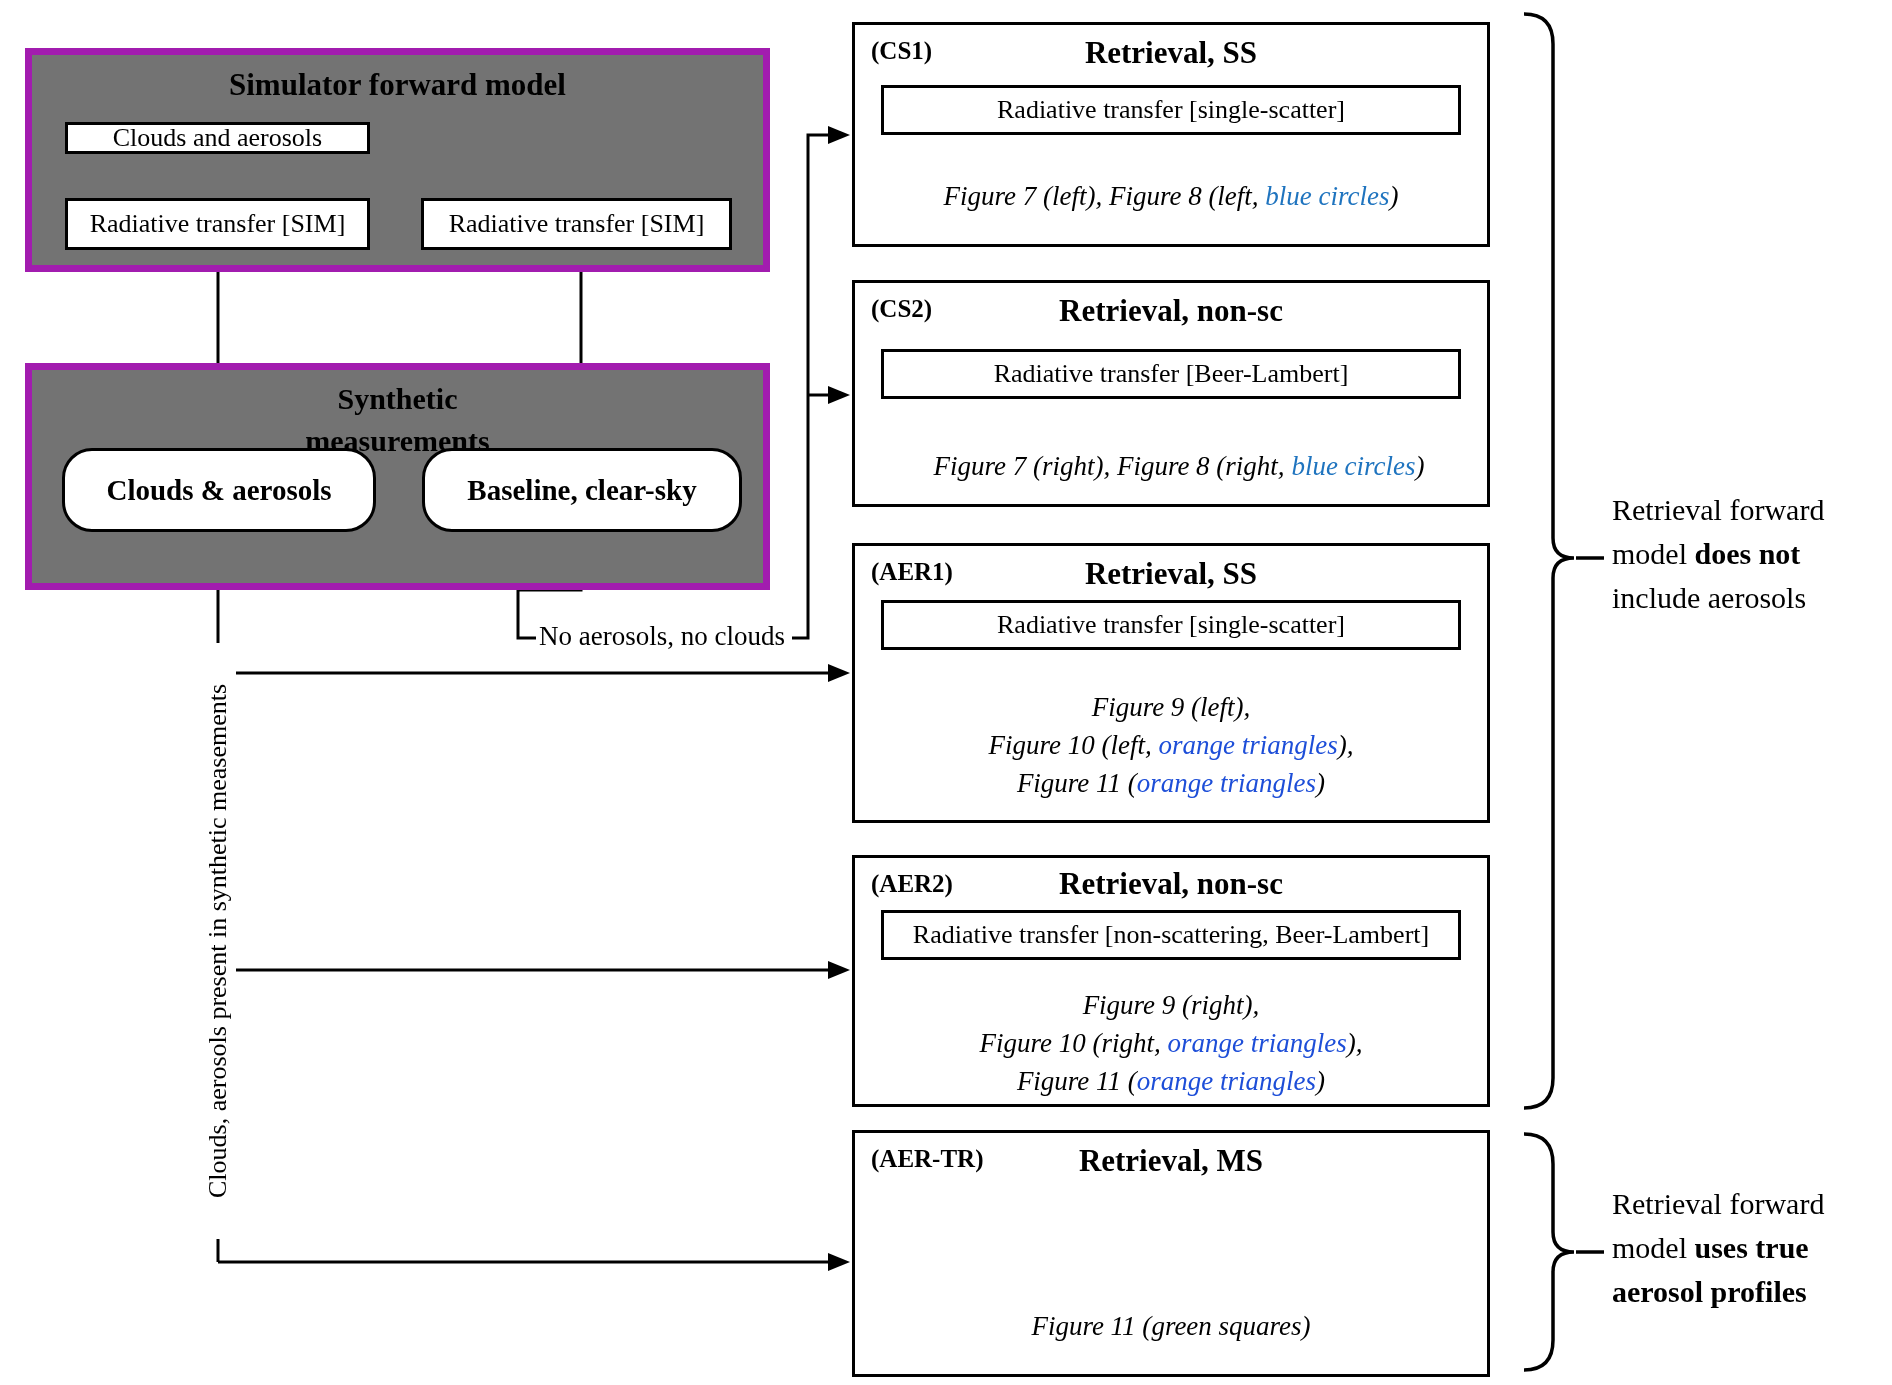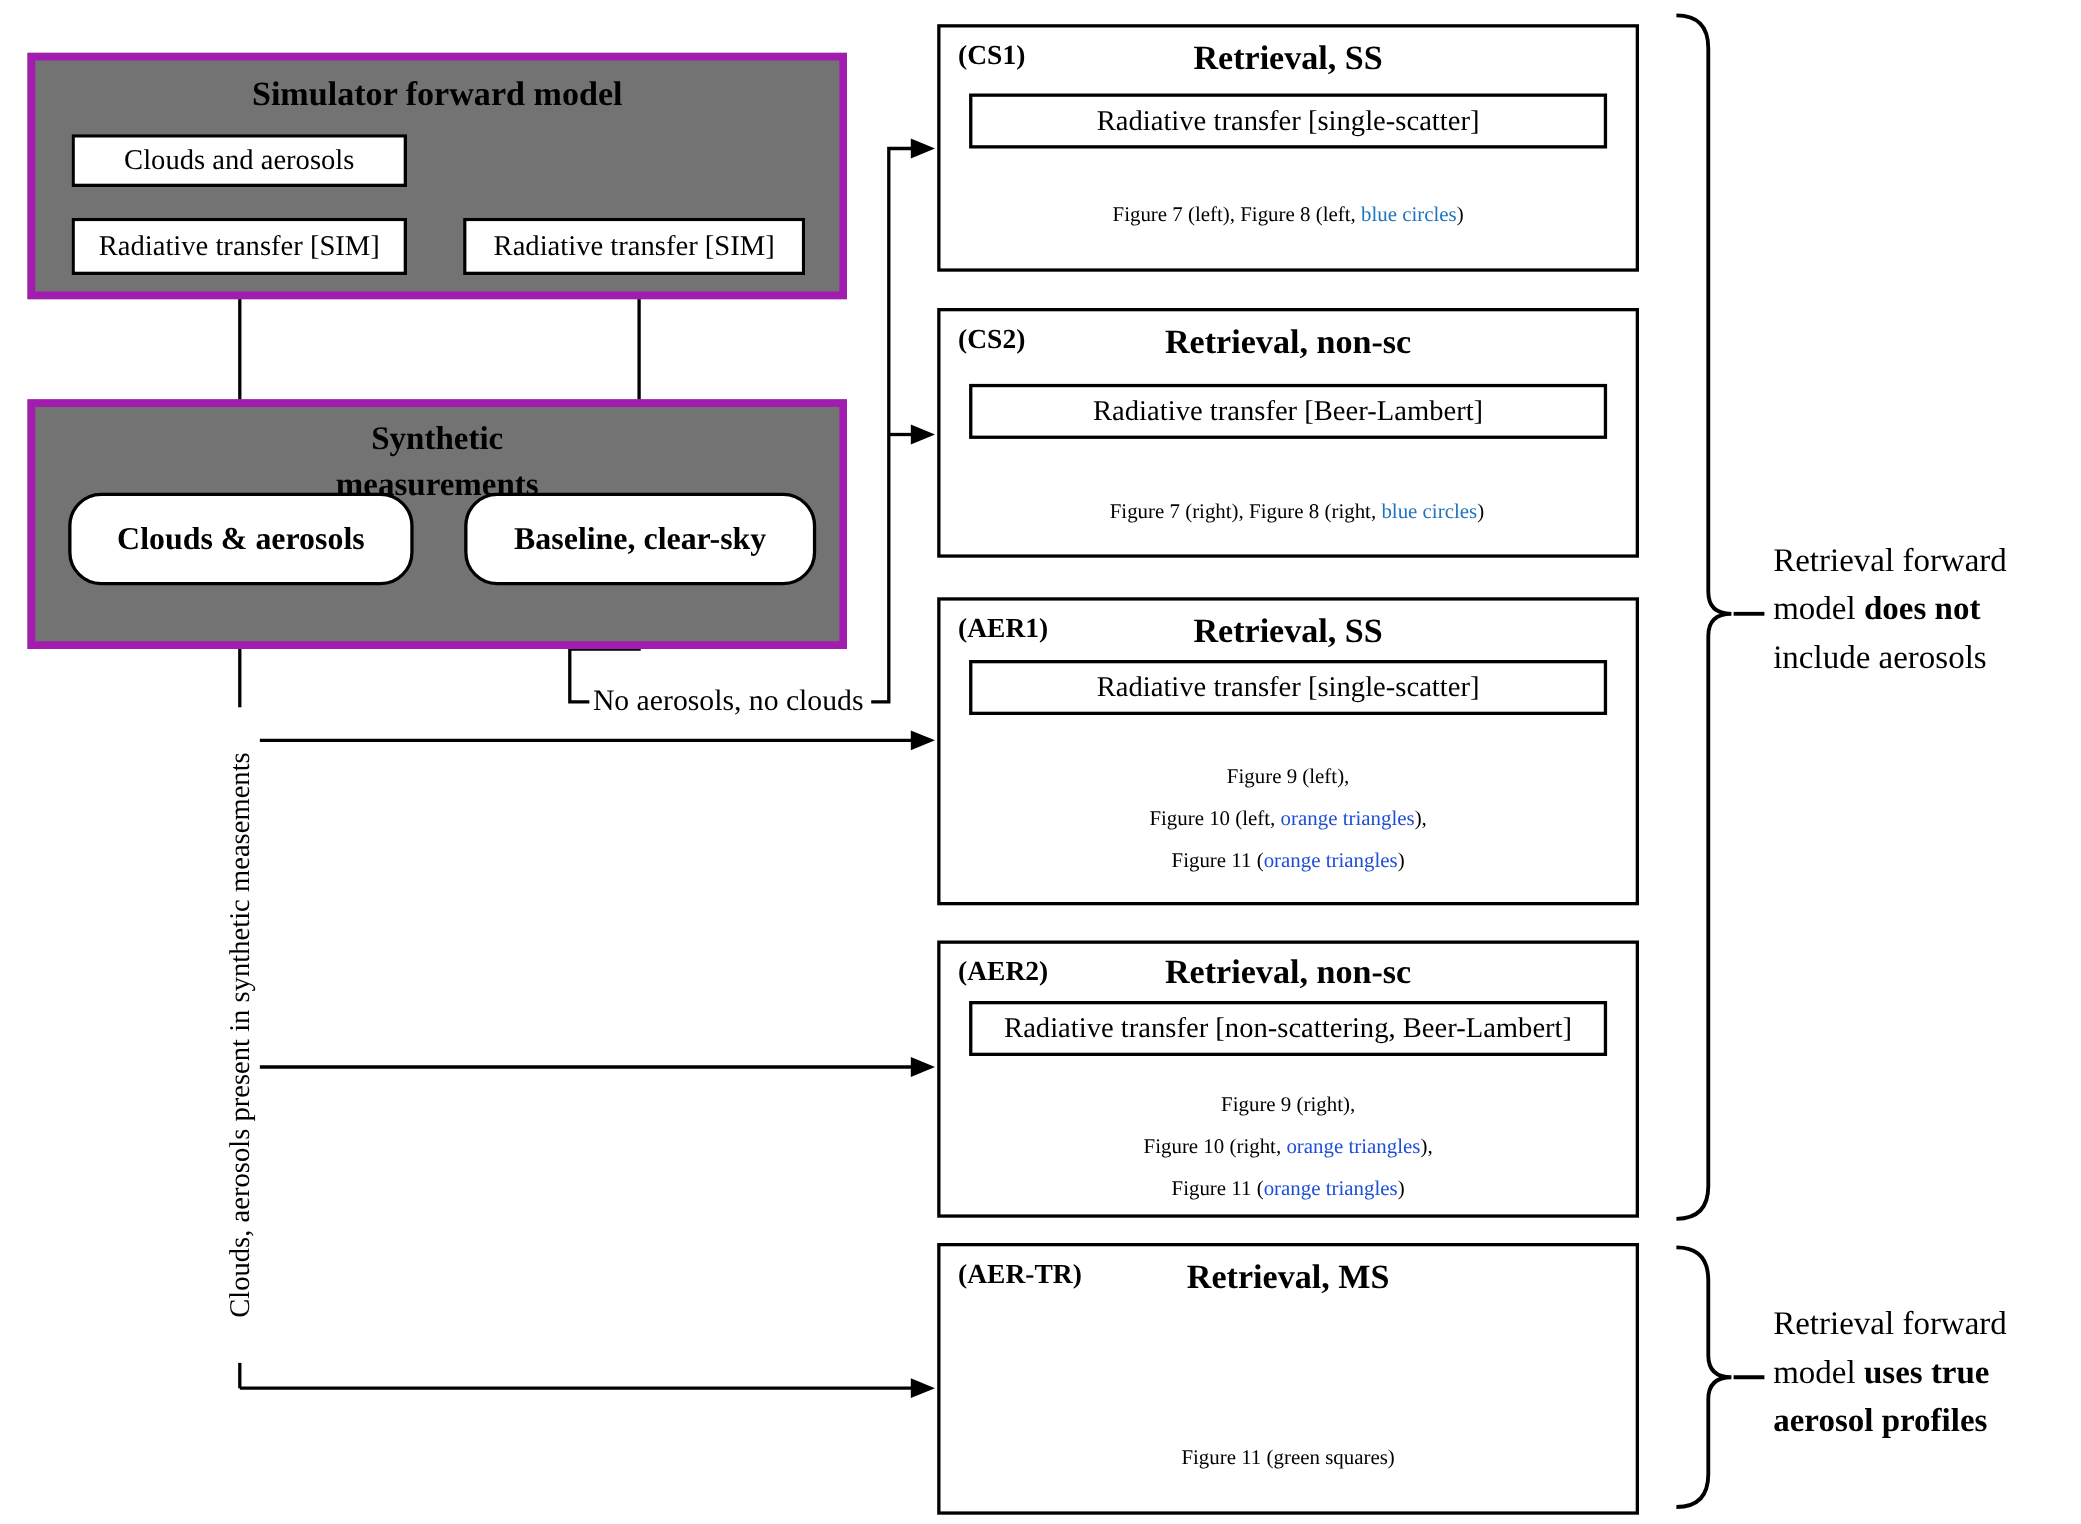--- a/index.html
+++ b/index.html
@@ -19,21 +19,21 @@
                  font-size: 26px; border: 3px solid #000; background: #fff; text-align: center; }
   .rounded-label { position: absolute; display: flex; align-items: center; justify-content: center;
                    font-weight: bold; font-size: 29px; border: 3px solid #000; background: #fff; }
 
   .rbox { position: absolute; left: 852px; width: 638px; border: 3px solid #000; background: #fff; }
   .rbox .tag { position: absolute; left: 16px; top: 12px; font-weight: bold; font-size: 25px; }
   .rbox .rtitle { position: absolute; left: 0; right: 0; text-align: center; font-weight: bold; font-size: 31px; }
   .rbox .rtbox { position: absolute; left: 26px; right: 26px; border: 3px solid #000; background: #fff;
                  display: flex; flex-direction: column; align-items: center; justify-content: center;
                  font-size: 26px; line-height: 40px; text-align: center; }
-  .rbox .caption { position: absolute; left: 0; right: 0; text-align: center; font-size: 19px; line-height: 38px; }
+  .rbox .caption { position: absolute; left: 0; right: 0; text-align: center; font-size: 27px; line-height: 38px; font-style: italic; }
 
   .c-blue   { color: #1F74BF; }
   .c-orange { color: #1d4ed8; }
   .c-green  { color: #000000; }
 
   .float-label { position: absolute; background: #fff; font-size: 27px; padding: 0 3px; }
 
   .vertical-label { position: absolute; left: 200px; top: 643px; height: 596px; width: 36px;
                     background: #fff; font-size: 26px; writing-mode: vertical-rl;
                     transform: rotate(180deg); text-align: center; line-height: 36px; }
@@ -72,21 +72,21 @@
 
     <path stroke-width="3.5" d="M1524,14 Q1553,14 1553,44 L1553,538 Q1553,558 1574,558 Q1553,558 1553,578 L1553,1078 Q1553,1108 1524,1108"></path>
     <line stroke-width="3.5" x1="1576" y1="558" x2="1604" y2="558"></line>
     <path stroke-width="3.5" d="M1524,1134 Q1553,1134 1553,1164 L1553,1232 Q1553,1252 1574,1252 Q1553,1252 1553,1272 L1553,1340 Q1553,1370 1524,1370"></path>
     <line stroke-width="3.5" x1="1576" y1="1252" x2="1604" y2="1252"></line>
   </svg>
 
   <div class="box-thick" style="left:25px; top:48px; width:745px; height:224px;">
     <div class="big-title" style="top:12px;">Simulator forward model</div>
   </div>
-  <div class="inner-label" style="left:65px; top:122px; width:305px; height:48px;">Clouds and aerosols</div>
+  <div class="inner-label" style="left:65px; top:122px; width:305px; height:32px;">Clouds and aerosols</div>
   <div class="inner-label" style="left:65px; top:198px; width:305px; height:52px;">Radiative transfer [SIM]</div>
   <div class="inner-label" style="left:421px; top:198px; width:311px; height:52px;">Radiative transfer [SIM]</div>
 
   <div class="box-thick" style="left:25px; top:330px; width:745px; height:227px;margin-top:33px;">
     <div class="syn-title" style="top:8px;">
       <div>Synthetic</div>
       <div>measurements</div>
     </div>
   </div>
   <div class="rounded-label rounded" style="left:62px; top:448px; width:314px; height:84px;">Clouds &amp; aerosols</div>

